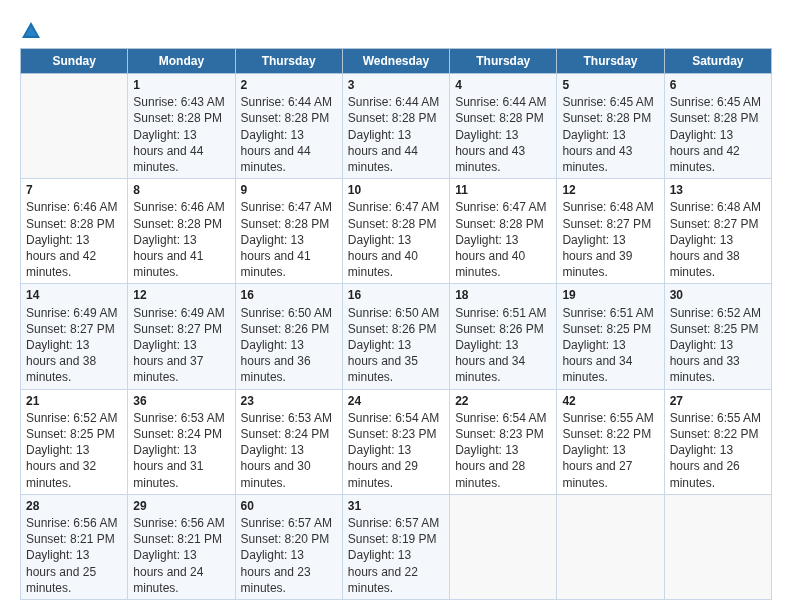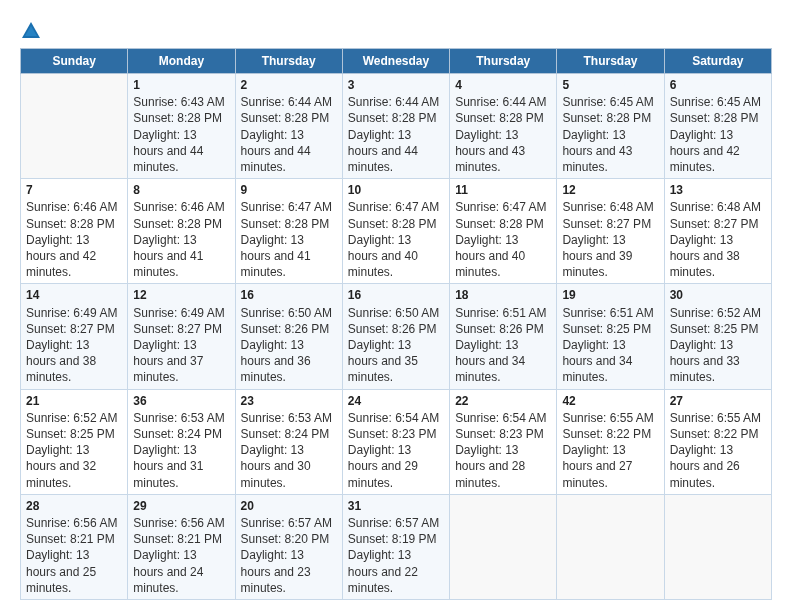--- a/index.html
+++ b/index.html
@@ -259,21 +259,21 @@
         <tr>
           <td>
             <span class="day-number">28</span>
             <div class="day-info">Sunrise: 6:56 AM<br>Sunset: 8:21 PM<br>Daylight: 13 hours and 25 minutes.</div>
           </td>
           <td>
             <span class="day-number">29</span>
             <div class="day-info">Sunrise: 6:56 AM<br>Sunset: 8:21 PM<br>Daylight: 13 hours and 24 minutes.</div>
           </td>
           <td>
-            <span class="day-number">20</span>
+            <span class="day-number">60</span>
             <div class="day-info">Sunrise: 6:57 AM<br>Sunset: 8:20 PM<br>Daylight: 13 hours and 23 minutes.</div>
           </td>
           <td>
             <span class="day-number">31</span>
             <div class="day-info">Sunrise: 6:57 AM<br>Sunset: 8:19 PM<br>Daylight: 13 hours and 22 minutes.</div>
           </td>
           <td class="empty-cell"></td>
           <td class="empty-cell"></td>
           <td class="empty-cell"></td>
         </tr>

